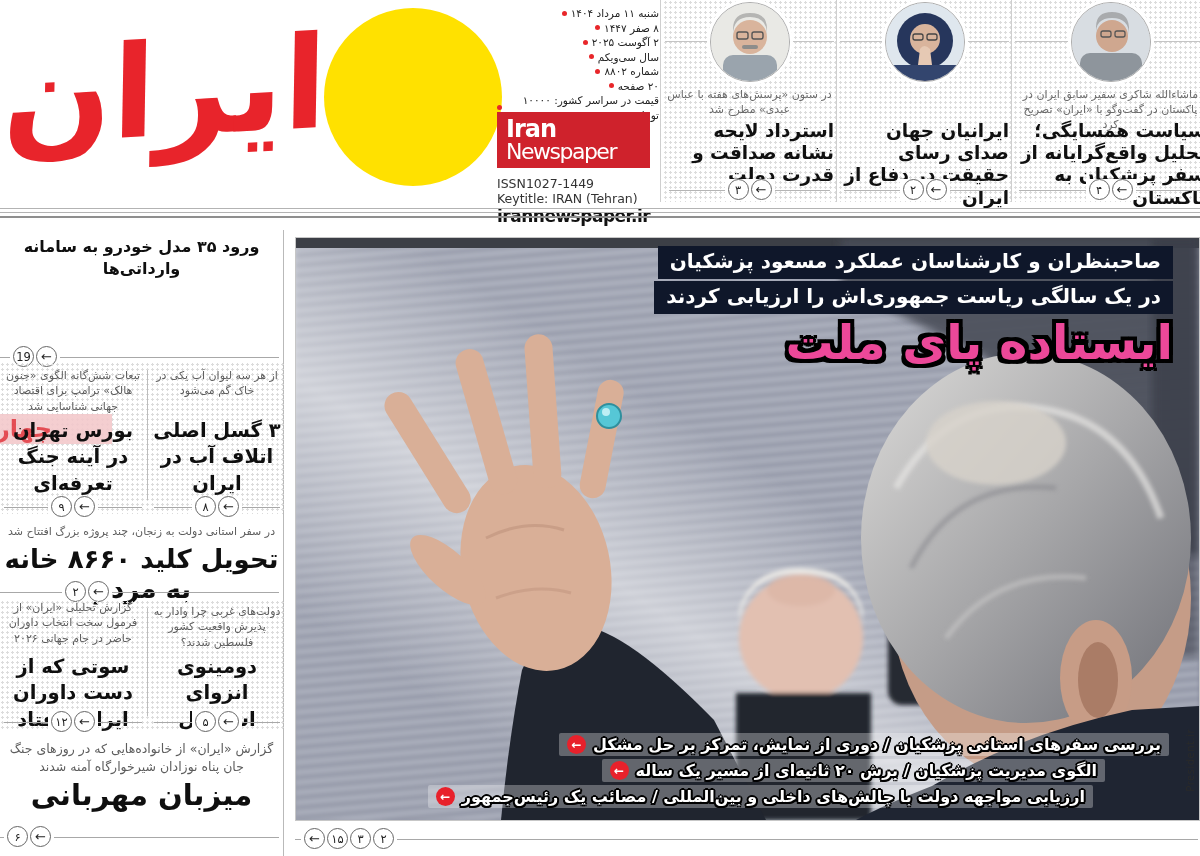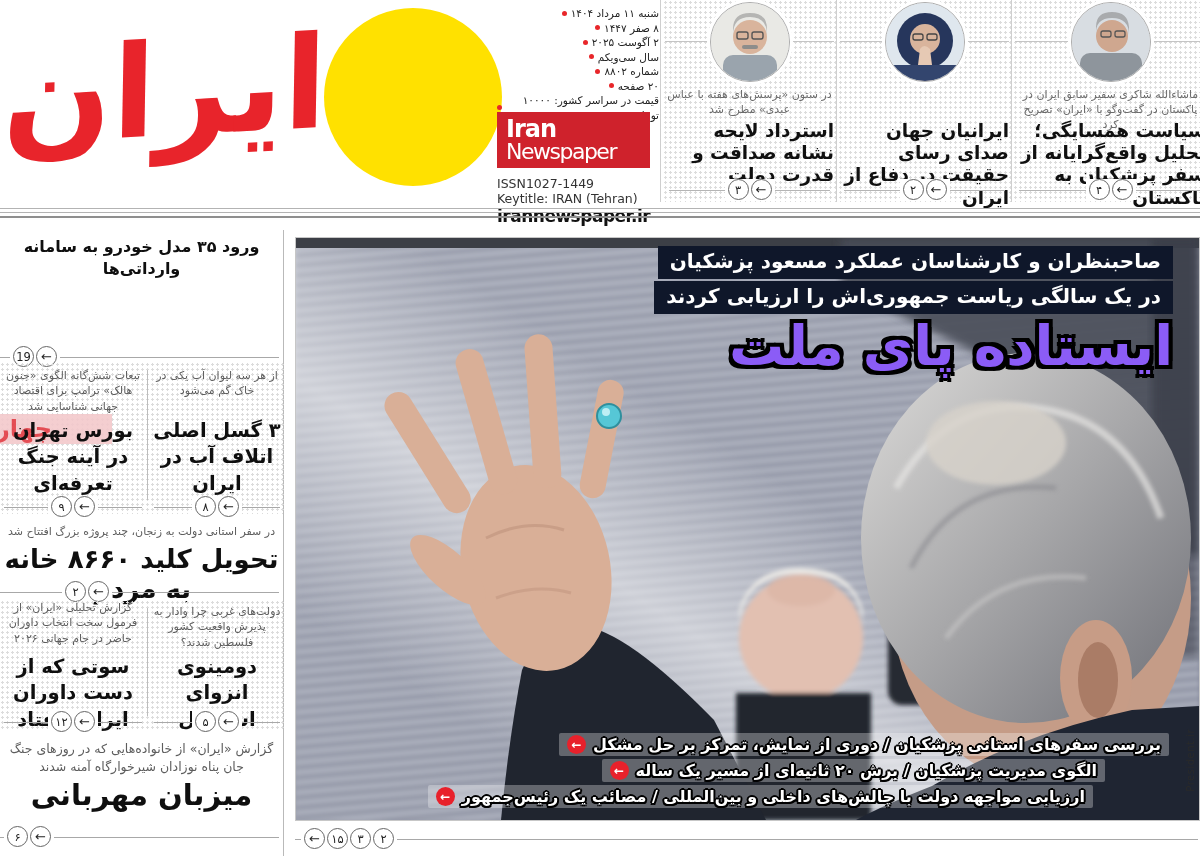--- a/index.html
+++ b/index.html
@@ -67,21 +67,21 @@
   .s5-kicker{top:510px;left:6px;right:6px;font-size:12.5px;}
   .s5-headline{top:548px;left:2px;right:2px;font-size:29px;}
   .pg-abs{position:absolute;}
 
   
   .photo{left:295px;top:237px;width:903px;height:582px;border:1px solid #c7c7c7;box-sizing:content-box;overflow:hidden;}
   .photo svg{display:block;}
   .ph-kickers{position:absolute;top:8px;right:26px;display:flex;flex-direction:column;direction:rtl;
               align-items:flex-start;gap:2px;}
   .ph-kicker{background:#0f172a;color:#fff;font-weight:bold;font-size:20px;padding:3px 12px 5px;line-height:1.25;white-space:nowrap;}
-  .ph-headline{position:absolute;top:76px;right:26px;direction:rtl;font-size:55px;font-weight:bold;color:#8b5cf6;white-space:nowrap;
+  .ph-headline{position:absolute;top:76px;right:26px;direction:rtl;font-size:48px;font-weight:bold;color:#ec4899;white-space:nowrap;
       text-shadow:3px 0 0 #000,-3px 0 0 #000,0 3px 0 #000,0 -3px 0 #000,
                   2px 2px 0 #000,-2px -2px 0 #000,2px -2px 0 #000,-2px 2px 0 #000,
                   4px 4px 0 #000,-4px 4px 0 #000,4px -4px 0 #000,-4px -4px 0 #000;}
   .caps{position:absolute;right:30px;bottom:12px;display:flex;flex-direction:column;direction:rtl;
         align-items:flex-start;gap:3px;}
   .cap{display:flex;direction:rtl;align-items:center;gap:7px;background:rgba(255,255,255,0.30);
        padding:2px 8px;border-radius:2px;font-size:16px;font-weight:bold;color:#fff;white-space:nowrap;
        text-shadow:2px 0 0 #000,-2px 0 0 #000,0 2px 0 #000,0 -2px 0 #000,
                    1.5px 1.5px 0 #000,-1.5px -1.5px 0 #000,1.5px -1.5px 0 #000,-1.5px 1.5px 0 #000;}
   .cap-bullet{flex:0 0 auto;width:19px;height:19px;border-radius:50%;background:#e8212b;color:#fff;

